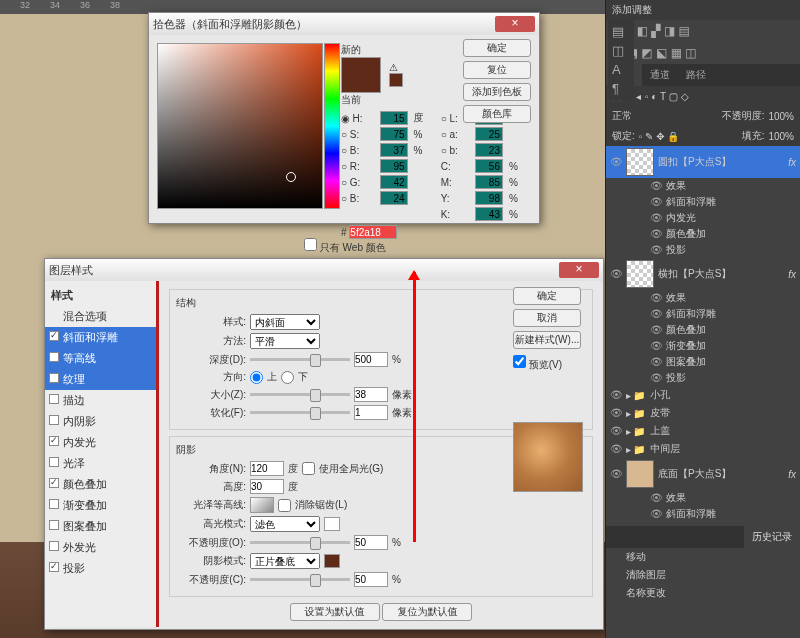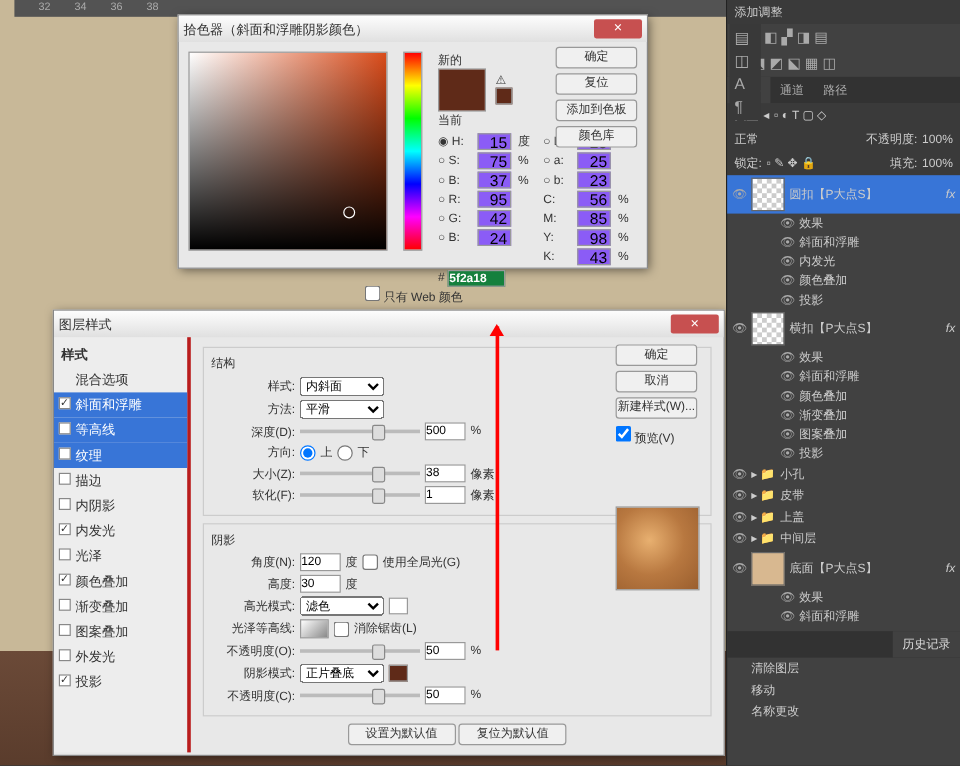--- a/index.html
+++ b/index.html
@@ -1,38 +1,38 @@
 <!DOCTYPE html>
 <html><head>
 <meta charset="utf-8">
 <style>
 * { box-sizing: border-box; margin: 0; padding: 0; font-family: "Microsoft YaHei", sans-serif; }
 body { width: 800px; height: 638px; background: #393939; overflow: hidden; position: relative; font-size: 11px; color: #ccc; }
 .canvas-bg { position: absolute; left: 0; top: 0; width: 605px; height: 638px; background: linear-gradient(#c8b898 0%, #c8b898 85%, #6b4a38 85%, #5a3c2c 100%); }
-.ruler { position: absolute; top: 0; left: 12px; width: 605px; height: 14px; background: #535353; display: flex; font-size: 9px; color: #aaa; }
+.ruler { position: absolute; top: 0; left: 0; width: 605px; height: 14px; background: #535353; display: flex; font-size: 9px; color: #aaa; }
 .ruler span { margin-left: 20px; }
 .color-picker-dialog { position: absolute; left: 148px; top: 12px; width: 392px; height: 212px; background: #e8e8e8; border: 1px solid #888; box-shadow: 2px 2px 8px rgba(0,0,0,0.5); }
 .dlg-titlebar { height: 22px; background: linear-gradient(#fdfdfd, #e0e0e0); display: flex; align-items: center; padding: 0 4px; color: #333; font-size: 11px; }
 .dlg-titlebar .close-x { margin-left: auto; width: 40px; height: 16px; background: #c75050; color: white; text-align: center; line-height: 14px; font-size: 12px; border-radius: 2px; }
-.picker-body { display: flex; padding: 8px; gap: 13px; }
+.picker-body { display: flex; padding: 8px; gap: 1px; }
 .color-field { width: 166px; height: 166px; background: linear-gradient(to top, #000, transparent), linear-gradient(to right, #fff, #d94b1a); position: relative; border: 1px solid #999; }
 .color-cursor { position: absolute; left: 128px; top: 128px; width: 10px; height: 10px; border: 1px solid #fff; border-radius: 50%; }
 .hue-strip { width: 16px; height: 166px; background: linear-gradient(to bottom, #f00, #ff0, #0f0, #0ff, #00f, #f0f, #f00); border: 1px solid #999; }
 .picker-right { flex: 1; color: #333; font-size: 10px; }
 .preview-box { display: flex; gap: 4px; align-items: center; margin-bottom: 4px; }
 .swatch { width: 40px; height: 36px; border: 1px solid #999; display: flex; flex-direction: column; }
 .swatch .new { flex: 1; background: #5f2a18; }
 .swatch .cur { flex: 1; background: #5f2a18; }
 .small-sw { width: 14px; height: 14px; background: #5f2a18; border: 1px solid #999; display: inline-block; }
 .picker-btns { position: absolute; right: 8px; top: 26px; display: flex; flex-direction: column; gap: 4px; }
 .ps-btn { width: 68px; height: 18px; background: #f0f0f0; border: 1px solid #999; font-size: 10px; color: #333; text-align: center; line-height: 16px; border-radius: 3px; }
 .color-values { display: grid; grid-template-columns: auto 30px auto auto 30px auto; gap: 2px 4px; font-size: 10px; align-items: center; margin-top: 4px; }
-.color-values input { width: 28px; height: 14px; font-size: 13px; border: 1px solid #999; background: #8b5cf6; text-align: right; padding-right: 2px; }
+.color-values input { width: 28px; height: 14px; font-size: 10px; border: 1px solid #999; background: #0f766e; text-align: right; padding-right: 2px; }
 .hex-row { margin-top: 4px; font-size: 10px; }
-.hex-row input { width: 48px; height: 14px; font-size: 10px; border: 1px solid #999; background: #15803d; color: #fff; font-weight: bold; }
+.hex-row input { width: 48px; height: 14px; font-size: 10px; border: 1px solid #999; background: #ef4444; color: #fff; }
 .web-only { position: absolute; left: 155px; top: 225px; font-size: 10px; color: #333; }
 .layer-style-dialog { position: absolute; left: 44px; top: 258px; width: 560px; height: 372px; background: #e8e8e8; border: 1px solid #888; box-shadow: 2px 2px 8px rgba(0,0,0,0.5); }
 .ls-body { display: flex; height: 346px; }
 .ls-sidebar { width: 114px; background: #ededed; border-right: 3px solid #b91c1c; padding: 4px 0; font-size: 11px; color: #333; }
 .ls-sidebar .hdr { padding: 3px 6px; font-weight: bold; }
 .ls-item { padding: 3px 6px 3px 18px; position: relative; }
 .ls-item.sel { background: #3875d7; color: #fff; }
 .ls-item .chk { position: absolute; left: 4px; top: 4px; width: 10px; height: 10px; border: 1px solid #888; background: #fff; }
 .ls-item .chk.on::after { content: "✓"; font-size: 9px; color: #333; position: absolute; top: -2px; left: 0; }
 .ls-content { flex: 1; padding: 8px 10px; color: #333; font-size: 10px; position: relative; }
@@ -150,29 +150,29 @@
             <span>度</span>
             <input type="checkbox" style="">
             <span>使用全局光(G)</span>
           </div>
         <div class="ls-row">
             <label>高度:</label>
             <input type="text" value="30" style="">
             <span>度</span>
           </div>
         <div class="ls-row">
-            <label>高光模式:</label>
-            <select><option>滤色</option></select>
-            <span style="width:16px;height:14px;background:#fff;border:1px solid #999;display:inline-block;"></span>
-          </div>
-        <div class="ls-row">
             <label>光泽等高线:</label>
             <span style="width:24px;height:16px;background:linear-gradient(135deg,#fff,#888);border:1px solid #999;display:inline-block;"></span>
             <input type="checkbox" style="">
             <span>消除锯齿(L)</span>
+          </div>
+        <div class="ls-row">
+            <label>高光模式:</label>
+            <select><option>滤色</option></select>
+            <span style="width:16px;height:14px;background:#fff;border:1px solid #999;display:inline-block;"></span>
           </div>
         <div class="ls-row">
             <label>不透明度(O):</label>
             <div class="slider"></div>
             <input type="text" value="50" style="">
             <span>%</span>
           </div>
         <div class="ls-row">
             <label>阴影模式:</label>
             <select><option>正片叠底</option></select>
@@ -396,22 +396,22 @@
         <span>效果</span>
       </div>
     <div class="fx-item">
         <span class="eye">👁</span>
         <span>斜面和浮雕</span>
       </div>
   </div>
   <div class="panel-tabs history-panel">
     <div class="panel-tab act">历史记录</div>
   </div>
+  <div class="hist-item"><span>移动</span></div>
   <div class="hist-item"><span>清除图层</span></div>
-  <div class="hist-item"><span>移动</span></div>
   <div class="hist-item"><span>名称更改</span></div>
 </div>
 
 <div class="left-icons">
   <span>▤</span>
   <span>◫</span>
   <span>A</span>
   <span>¶</span>
 </div>
 

